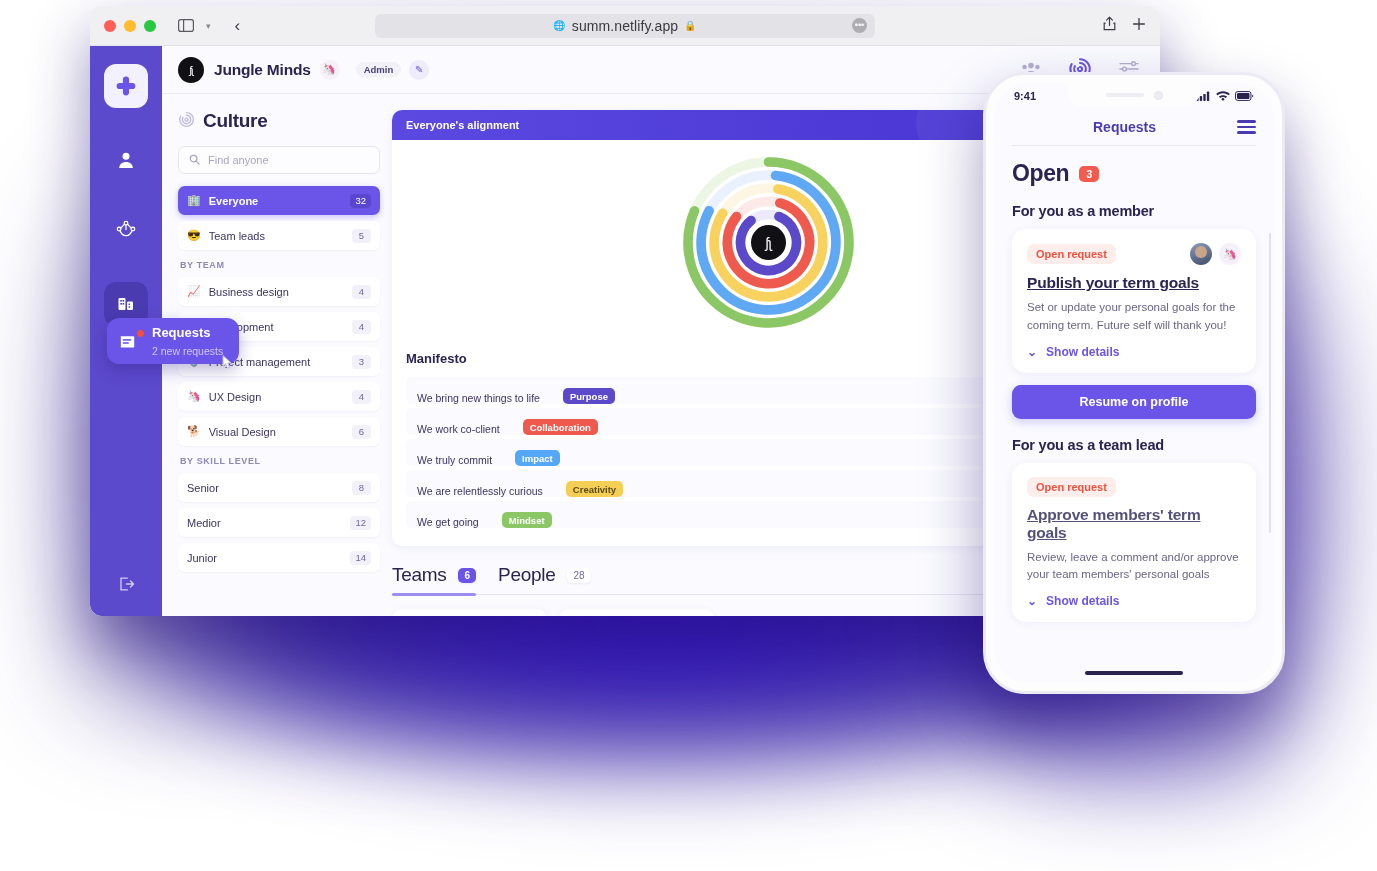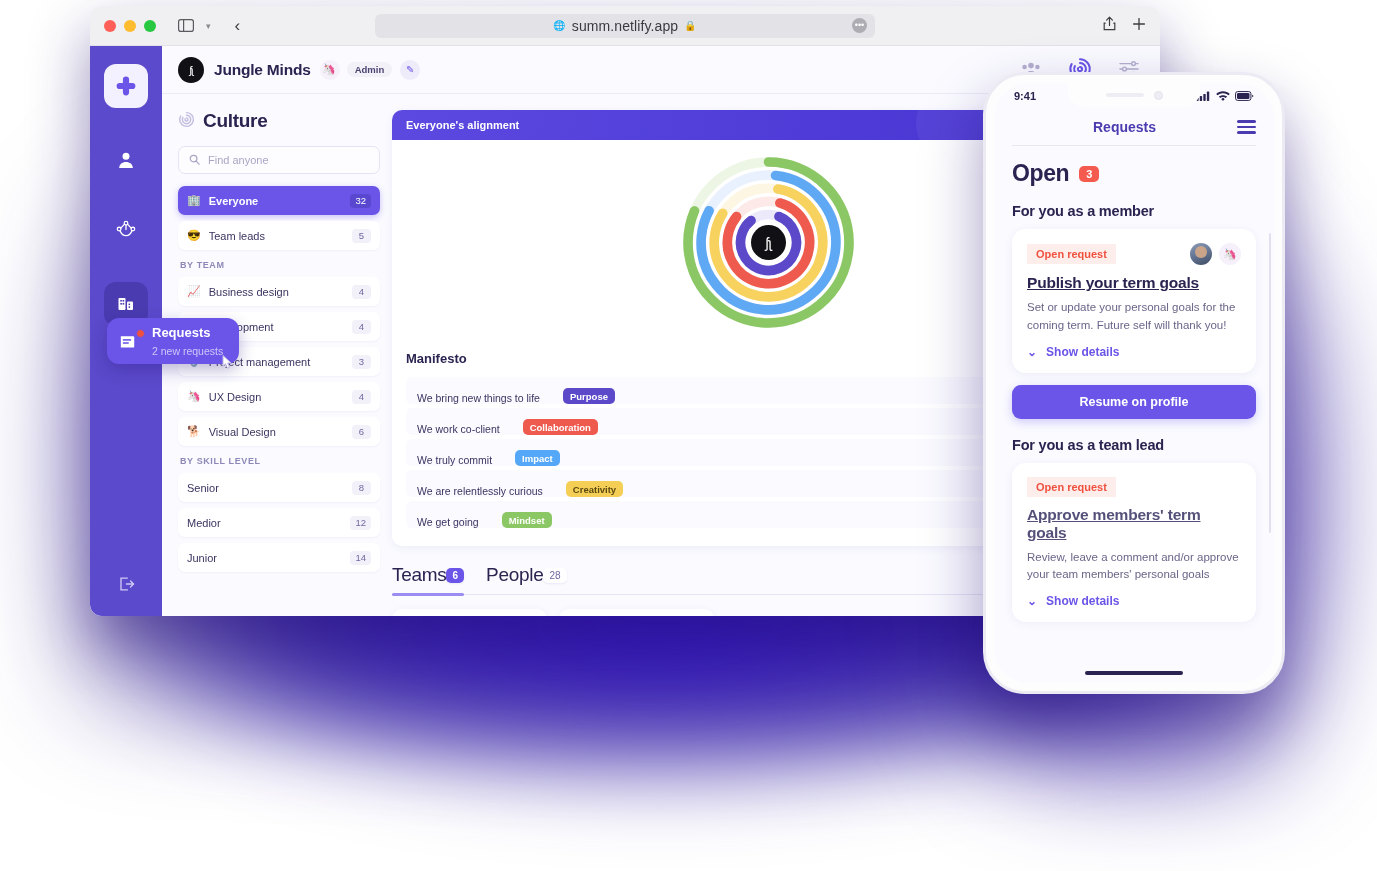--- a/index.html
+++ b/index.html
@@ -108,21 +108,21 @@
     width: 26px; height: 26px; border-radius: 50%; background: #111014;
     display: flex; align-items: center; justify-content: center; color: #fff;
     font-size: 11px; letter-spacing: -1px;
   }
   .org-name { font-size: 15.5px; font-weight: bold; color: #2b2350; margin-left: 10px; letter-spacing: -.2px; }
   .org-emoji {
     width: 20px; height: 20px; border-radius: 50%; background: #f6f0fb; margin-left: 9px;
     display: flex; align-items: center; justify-content: center; font-size: 11px;
   }
   .org-role {
-    margin-left: 7px; background: #f2f1f8; border-radius: 9px; padding: 2px 8px;
+    margin-left: 16px; background: #f2f1f8; border-radius: 9px; padding: 2px 8px;
     font-size: 9.5px; color: #4c4370; font-weight: bold;
   }
   .org-edit {
     width: 20px; height: 20px; border-radius: 50%; background: #eeebfb; margin-left: 8px;
     display: flex; align-items: center; justify-content: center; font-size: 10px; color: #6a55e8;
   }
   .head-icons { margin-left: auto; display: flex; align-items: center; gap: 26px; }
   .head-ic { color: #b4b0d0; display: flex; position: relative; padding-bottom: 2px; }
   .head-ic.active { color: #6a55e8; }
   .head-ic.active::after {
@@ -195,21 +195,21 @@
   }
   .man-row {
     height: 27px; background: #fafaff; border-radius: 6px; margin-bottom: 4px;
     display: flex; align-items: flex-end; padding: 0 11px; gap: 23px;
   }
   .man-row .txt { font-size: 10.5px; color: #3b3460; }
   .tag { font-size: 9.5px; font-weight: bold; border-radius: 5px; padding: 2.5px 7px; color: #fff; }
   .man-row .chev { margin-left: auto; color: #3b3460; font-size: 11px; }
 
   .tabs { display: flex; align-items: flex-end; gap: 22px; margin-top: 18px; border-bottom: 1.5px solid #e6e3f4; }
-  .tab { display: flex; align-items: center; gap: 0; padding-bottom: 8px; position: relative; justify-content: space-between; }
+  .tab { display: flex; align-items: center; gap: 12px; padding-bottom: 8px; position: relative; justify-content: space-between; }
   .tab .t { font-size: 19px; color: #2b2350; letter-spacing: -.3px; }
   .tab .b { font-size: 10px; border-radius: 5px; padding: 2px 6px; }
   .tab.active .b { background: #6a55e8; color: #fff; font-weight: bold; }
   .tab .b { background: #fff; color: #6f68a0; box-shadow: 0 1px 2px rgba(70,50,160,.09); }
   .tab.active::after {
     content:""; position:absolute; left:0; right:0; bottom:-1.5px; height:2.5px;
     background:#9a8cf0; border-radius:2px;
   }
   .teamcards { display: flex; gap: 12px; margin-top: 14px; }
   .teamcard {
@@ -250,21 +250,21 @@
     border-radius: 5px; padding: 2px 7px;
   }
   .sec-title { font-size: 14.5px; font-weight: bold; color: #2b2350; margin-bottom: 10px; letter-spacing: -.2px; }
   .rcard {
     background: #fff; border-radius: 14px; padding: 14px 15px 14px;
     box-shadow: 0 2px 10px rgba(70,50,160,.07); margin-bottom: 16px;
   }
   .rcard-top { display: flex; align-items: center; margin-bottom: 9px; }
   .pill-open {
     background: #fdeeec; color: #f0513f; font-size: 11px; font-weight: bold;
-    border-radius: 0; padding: 4px 9px;
+    border-radius: 7px; padding: 4px 9px;
   }
   .rcard-avatars { margin-left: auto; display: flex; align-items: center; gap: 7px; }
   .av-photo {
     width: 22px; height: 22px; border-radius: 50%;
     background: linear-gradient(160deg,#8c9bb5 0%,#6b7d9c 40%,#3f4a63 100%);
     position: relative; overflow: hidden;
   }
   .av-photo::after {
     content:""; position:absolute; left:5px; top:3px; width:12px; height:12px;
     border-radius:50%; background:#c9a489;

